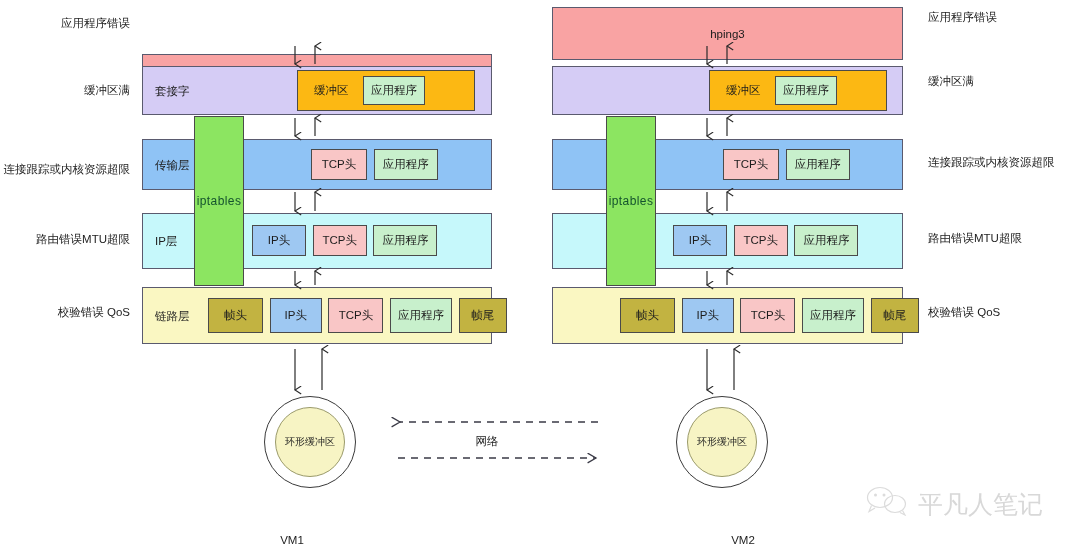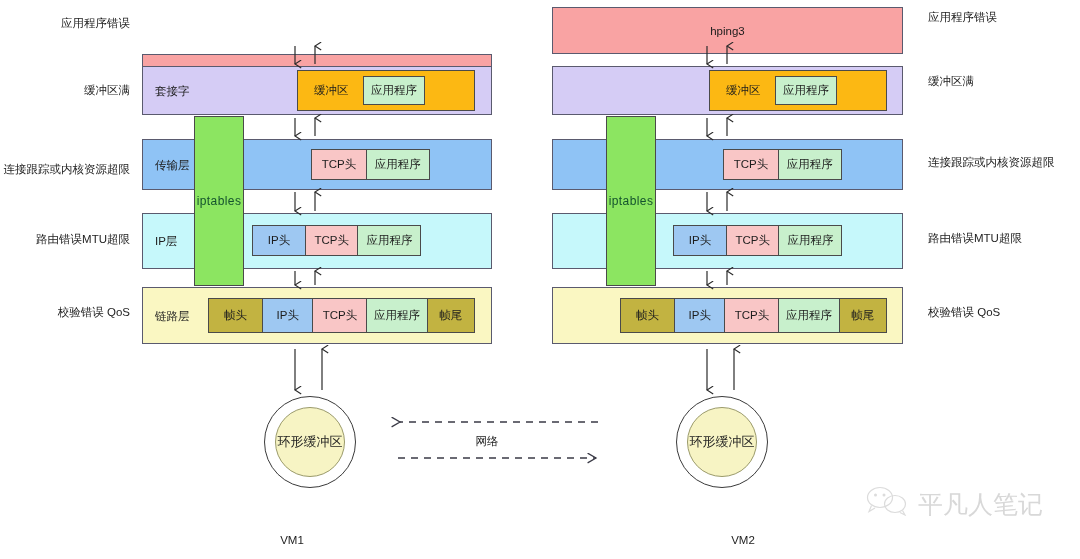--- a/index.html
+++ b/index.html
@@ -27,21 +27,21 @@
     position:absolute;left:12px;top:50%;transform:translateY(-50%);
     font-size:11.5px;color:#1d1d1d;white-space:nowrap;
   }
 
   
   .pkt{
     position:absolute;box-sizing:border-box;border:1.3px solid #4a4a4a;
     display:flex;align-items:center;justify-content:center;
     font-size:11.5px;color:#1d1d1d;white-space:nowrap;
   }
-  .pkt-row{position:absolute;display:flex;box-sizing:border-box;}
+  .pkt-row{position:absolute;display:flex;box-sizing:border-box;gap:8px;}
   .pkt-cell{
     box-sizing:border-box;border:1.3px solid #4a4a4a;
     display:flex;align-items:center;justify-content:center;
     font-size:11.5px;color:#1d1d1d;white-space:nowrap;
     margin-left:-1.3px;
   }
   .pkt-cell:first-child{margin-left:0;}
 
   
   .iptables{
@@ -52,21 +52,21 @@
 
   
   .ring-outer{
     position:absolute;box-sizing:border-box;border-radius:50%;
     border:1.3px solid #3a3a3a;background:transparent;
   }
   .ring-inner{
     position:absolute;box-sizing:border-box;border-radius:50%;
     border:1.3px solid #9a9a6a;
     display:flex;align-items:center;justify-content:center;
-    font-size:13px;color:#1d1d1d;white-space:nowrap;
+    font-size:10px;color:#1d1d1d;white-space:nowrap;
   }
 
   .vm-label{
     position:absolute;font-size:11.5px;color:#1d1d1d;
     transform:translateX(-50%);white-space:nowrap;
   }
   .net-label{
     position:absolute;font-size:11.5px;color:#1d1d1d;
     transform:translate(-50%,-50%);white-space:nowrap;
   }
@@ -136,21 +136,21 @@
     <div class="pkt-cell" style="width:48px;background:#c2b341;">帧尾</div>
   </div>
 
   <div class="iptables" style="left:194px;top:116px;width:50px;height:170px;background:#8ce561;">iptables</div>
 
   <div class="ring-outer" style="left:264px;top:396px;width:92px;height:92px;"></div>
   <div class="ring-inner" style="left:275px;top:407px;width:70px;height:70px;background:#f7f4c4;">环形缓冲区</div>
 
   <div class="vm-label" style="left:292px;top:534px;">VM1</div>
 
-  <div class="layer" style="left:552px;top:7px;width:351px;height:47px;background:#f9a3a3;">
+  <div class="layer" style="left:552px;top:7px;width:351px;height:53px;background:#f9a3a3;">
     <div style="position:absolute;left:0;top:0;width:100%;height:100%;display:flex;align-items:center;justify-content:center;font-size:11.5px;">hping3</div>
   </div>
 
   <div class="layer" style="left:552px;top:66px;width:351px;height:49px;background:#d5ccf5;">
     <div class="layer-name"></div>
   </div>
   <div class="pkt" style="left:709px;top:70px;width:178px;height:41px;background:#fcb813;">
     <span style="position:absolute;left:16px;">缓冲区</span>
   </div>
   <div class="pkt" style="left:775px;top:76px;width:62px;height:29px;background:#c8f0cc;">应用程序</div>

